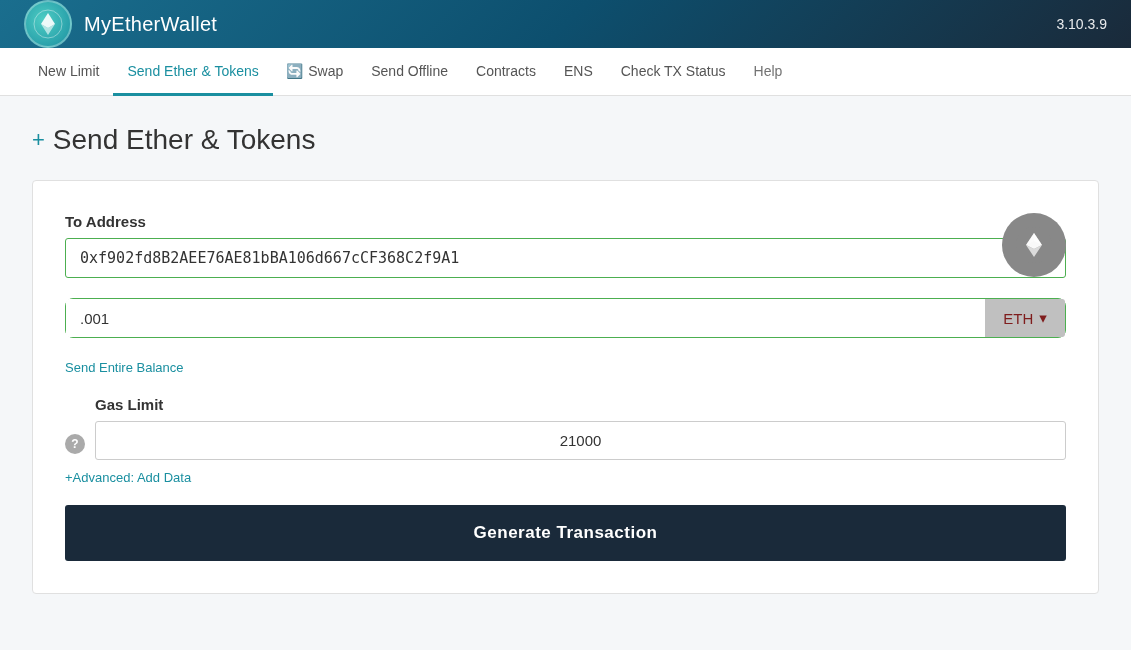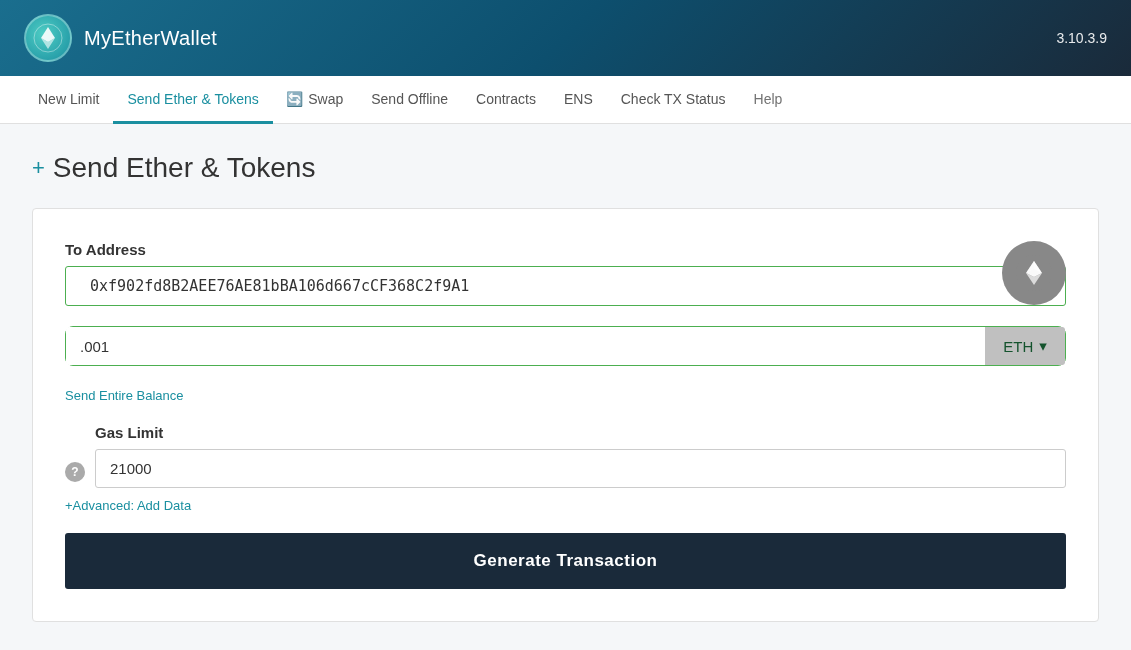--- a/index.html
+++ b/index.html
@@ -1,21 +1,21 @@
 <!DOCTYPE html>
 <html><head>
   <meta charset="utf-8">
   <style>
     * { box-sizing: border-box; margin: 0; padding: 0; }
     body { font-family: 'Helvetica Neue', Arial, sans-serif; background: #f5f7f9; min-height: 650px; width: 1131px; overflow-x: hidden; }
 
     
     .header {
       background: linear-gradient(135deg, #1a6e8e 0%, #0d4f6e 50%, #1a2a3a 100%);
-      height: 76px;
+      height: 48px;
       display: flex;
       align-items: center;
       justify-content: space-between;
       padding: 0 24px;
     }
     .header-left {
       display: flex;
       align-items: center;
       gap: 12px;
     }
@@ -121,21 +121,21 @@
       font-weight: 600;
       color: #333;
       margin-bottom: 8px;
       display: block;
     }
 
     .input-field {
       width: 100%;
       border: 1px solid #4caf50;
       border-radius: 3px;
-      padding: 10px 24px;
+      padding: 10px 14px;
       font-size: 15px;
       color: #333;
       outline: none;
       font-family: monospace;
     }
 
     .field-group { margin-bottom: 20px; }
 
     .amount-row {
       display: flex;
@@ -151,21 +151,21 @@
       color: #333;
       outline: none;
       border-radius: 3px 0 0 3px;
     }
     .currency-selector {
       background: #c0c0c0;
       border: none;
       padding: 10px 18px;
       font-size: 15px;
       font-weight: 500;
-      color: #14532d;
+      color: #7f1d1d;
       cursor: pointer;
       border-radius: 0 3px 3px 0;
       display: flex;
       align-items: center;
       gap: 6px;
       min-width: 80px;
       justify-content: center;
     }
 
     .send-balance-link {
@@ -200,20 +200,21 @@
     .gas-field-wrap { flex: 1; }
 
     .gas-input {
       width: 100%;
       border: 1px solid #ccc;
       border-radius: 3px;
       padding: 10px 14px;
       font-size: 15px;
       color: #333;
       outline: none;
+      text-align: center;
     }
 
     .advanced-link {
       color: #1a8fa0;
       font-size: 13px;
       cursor: pointer;
       text-decoration: none;
       display: inline-block;
       margin-top: 10px;
       margin-bottom: 20px;

